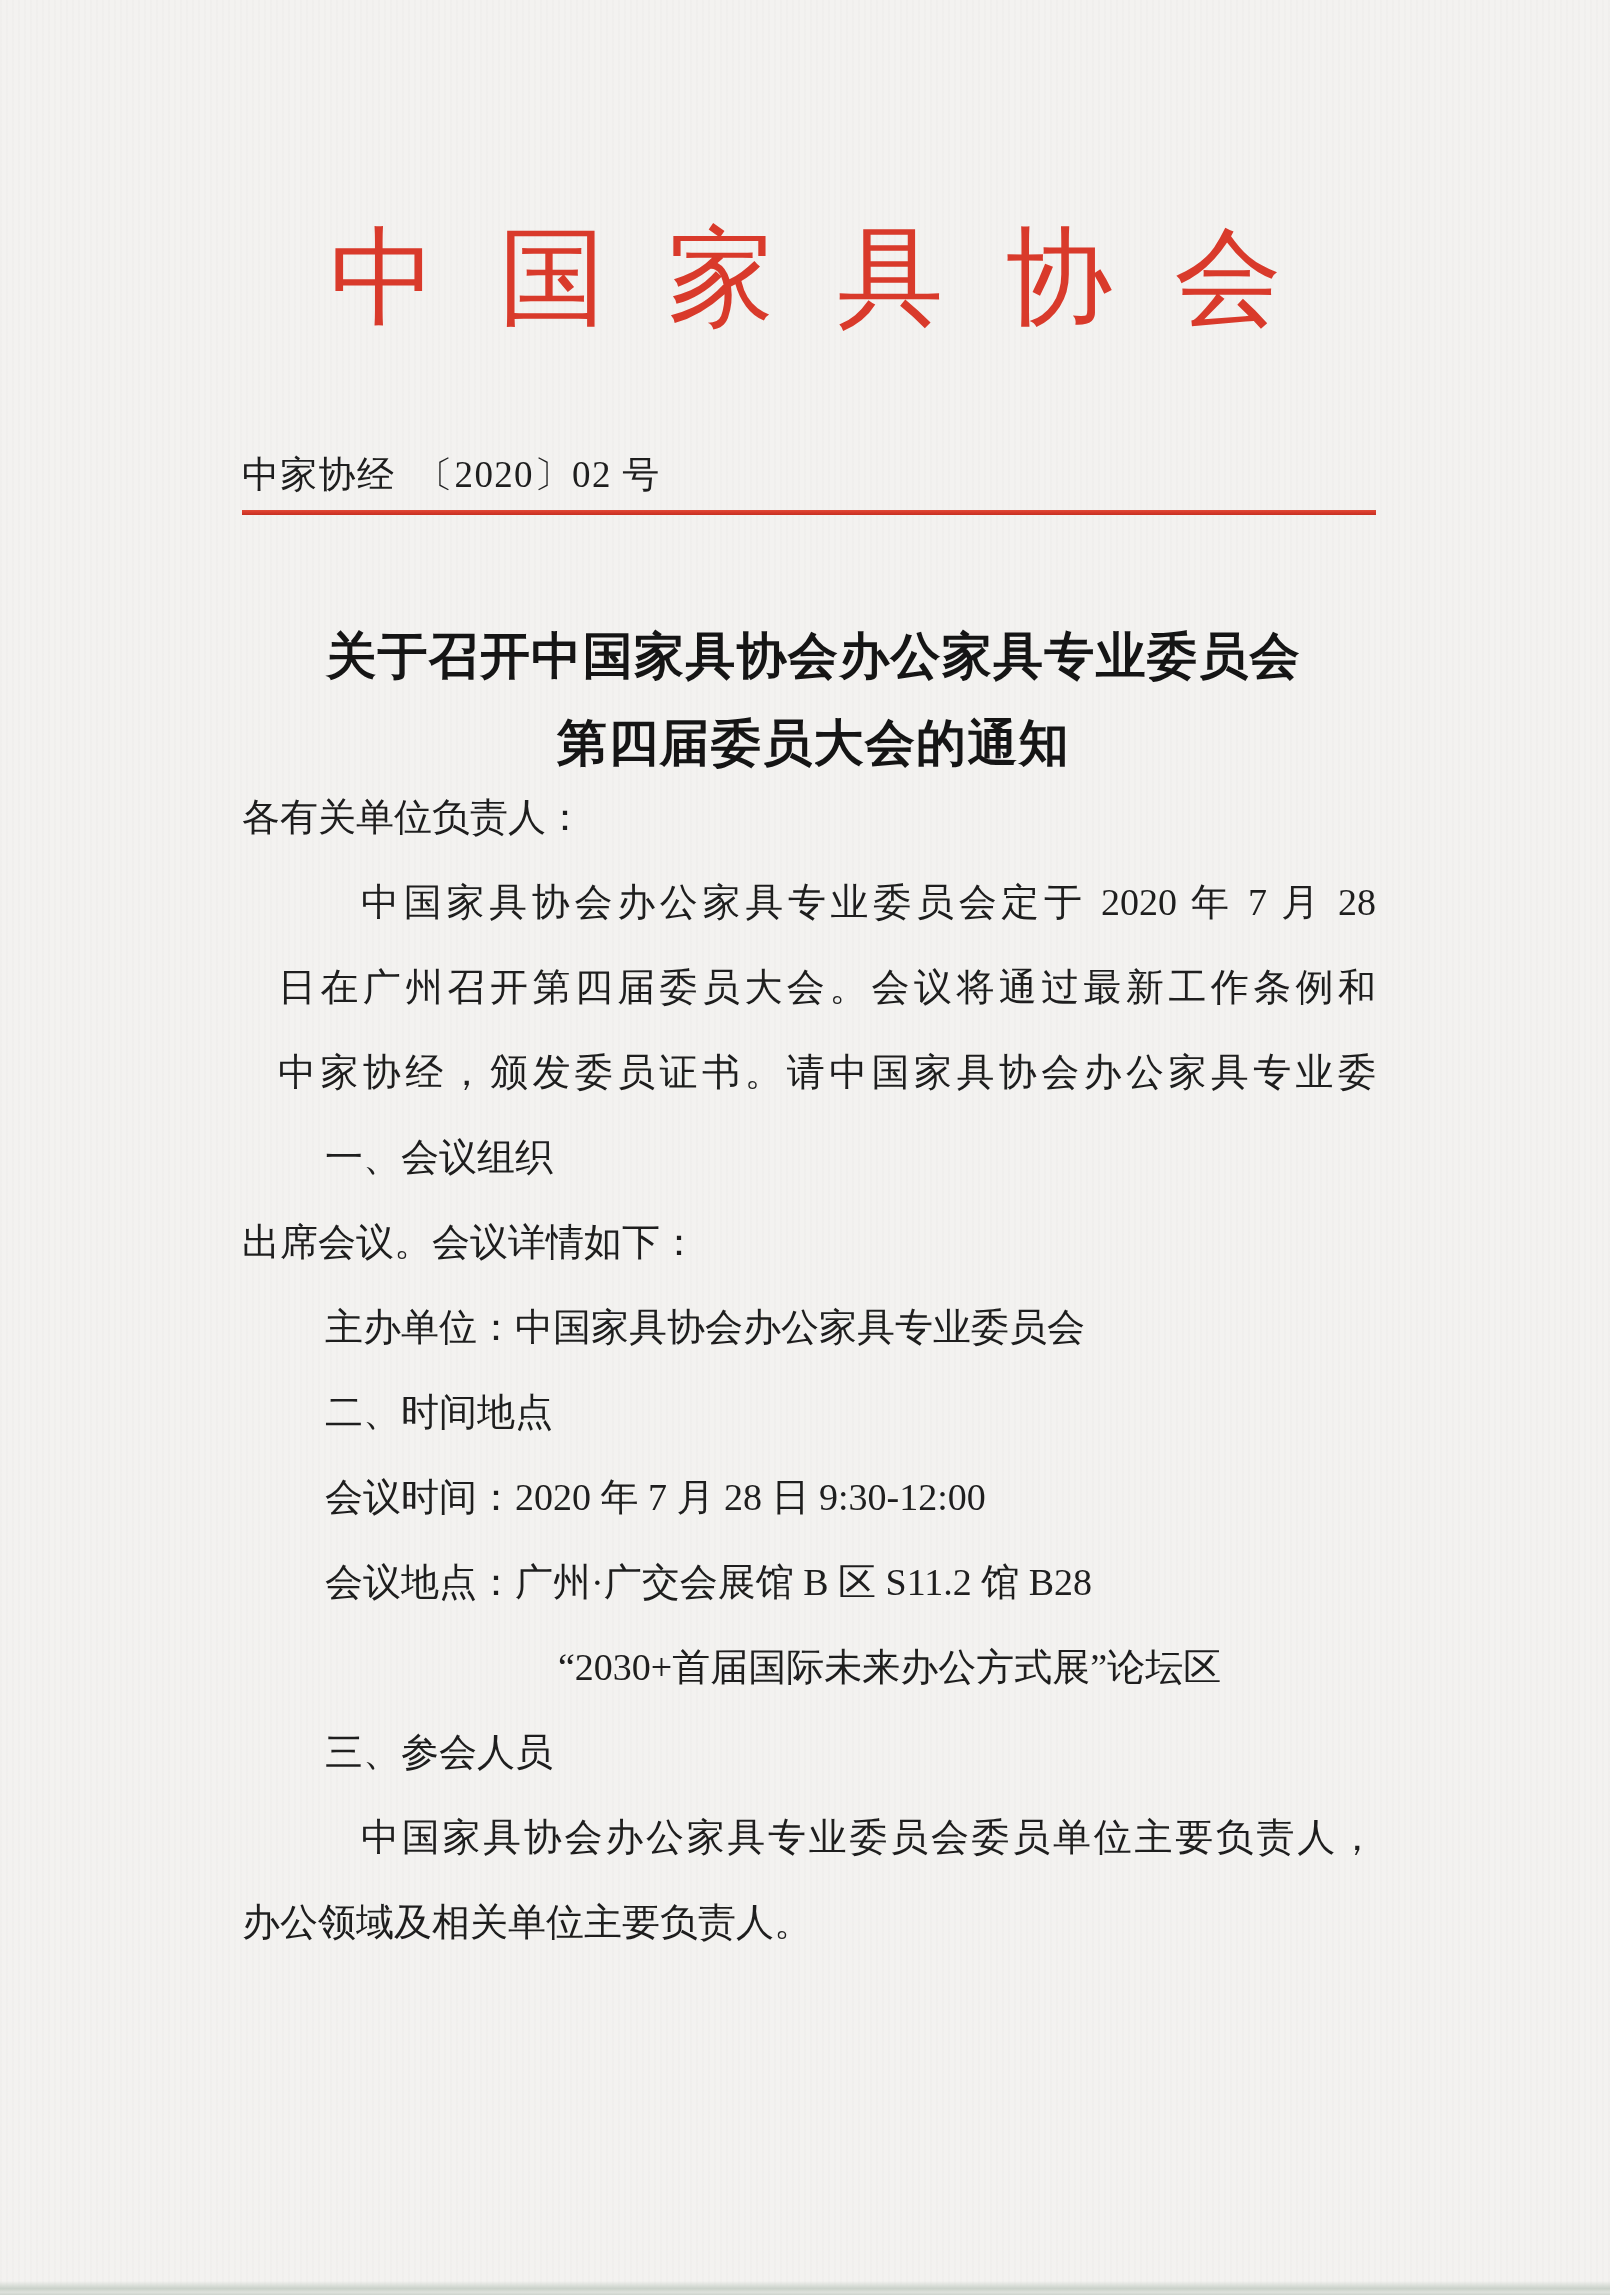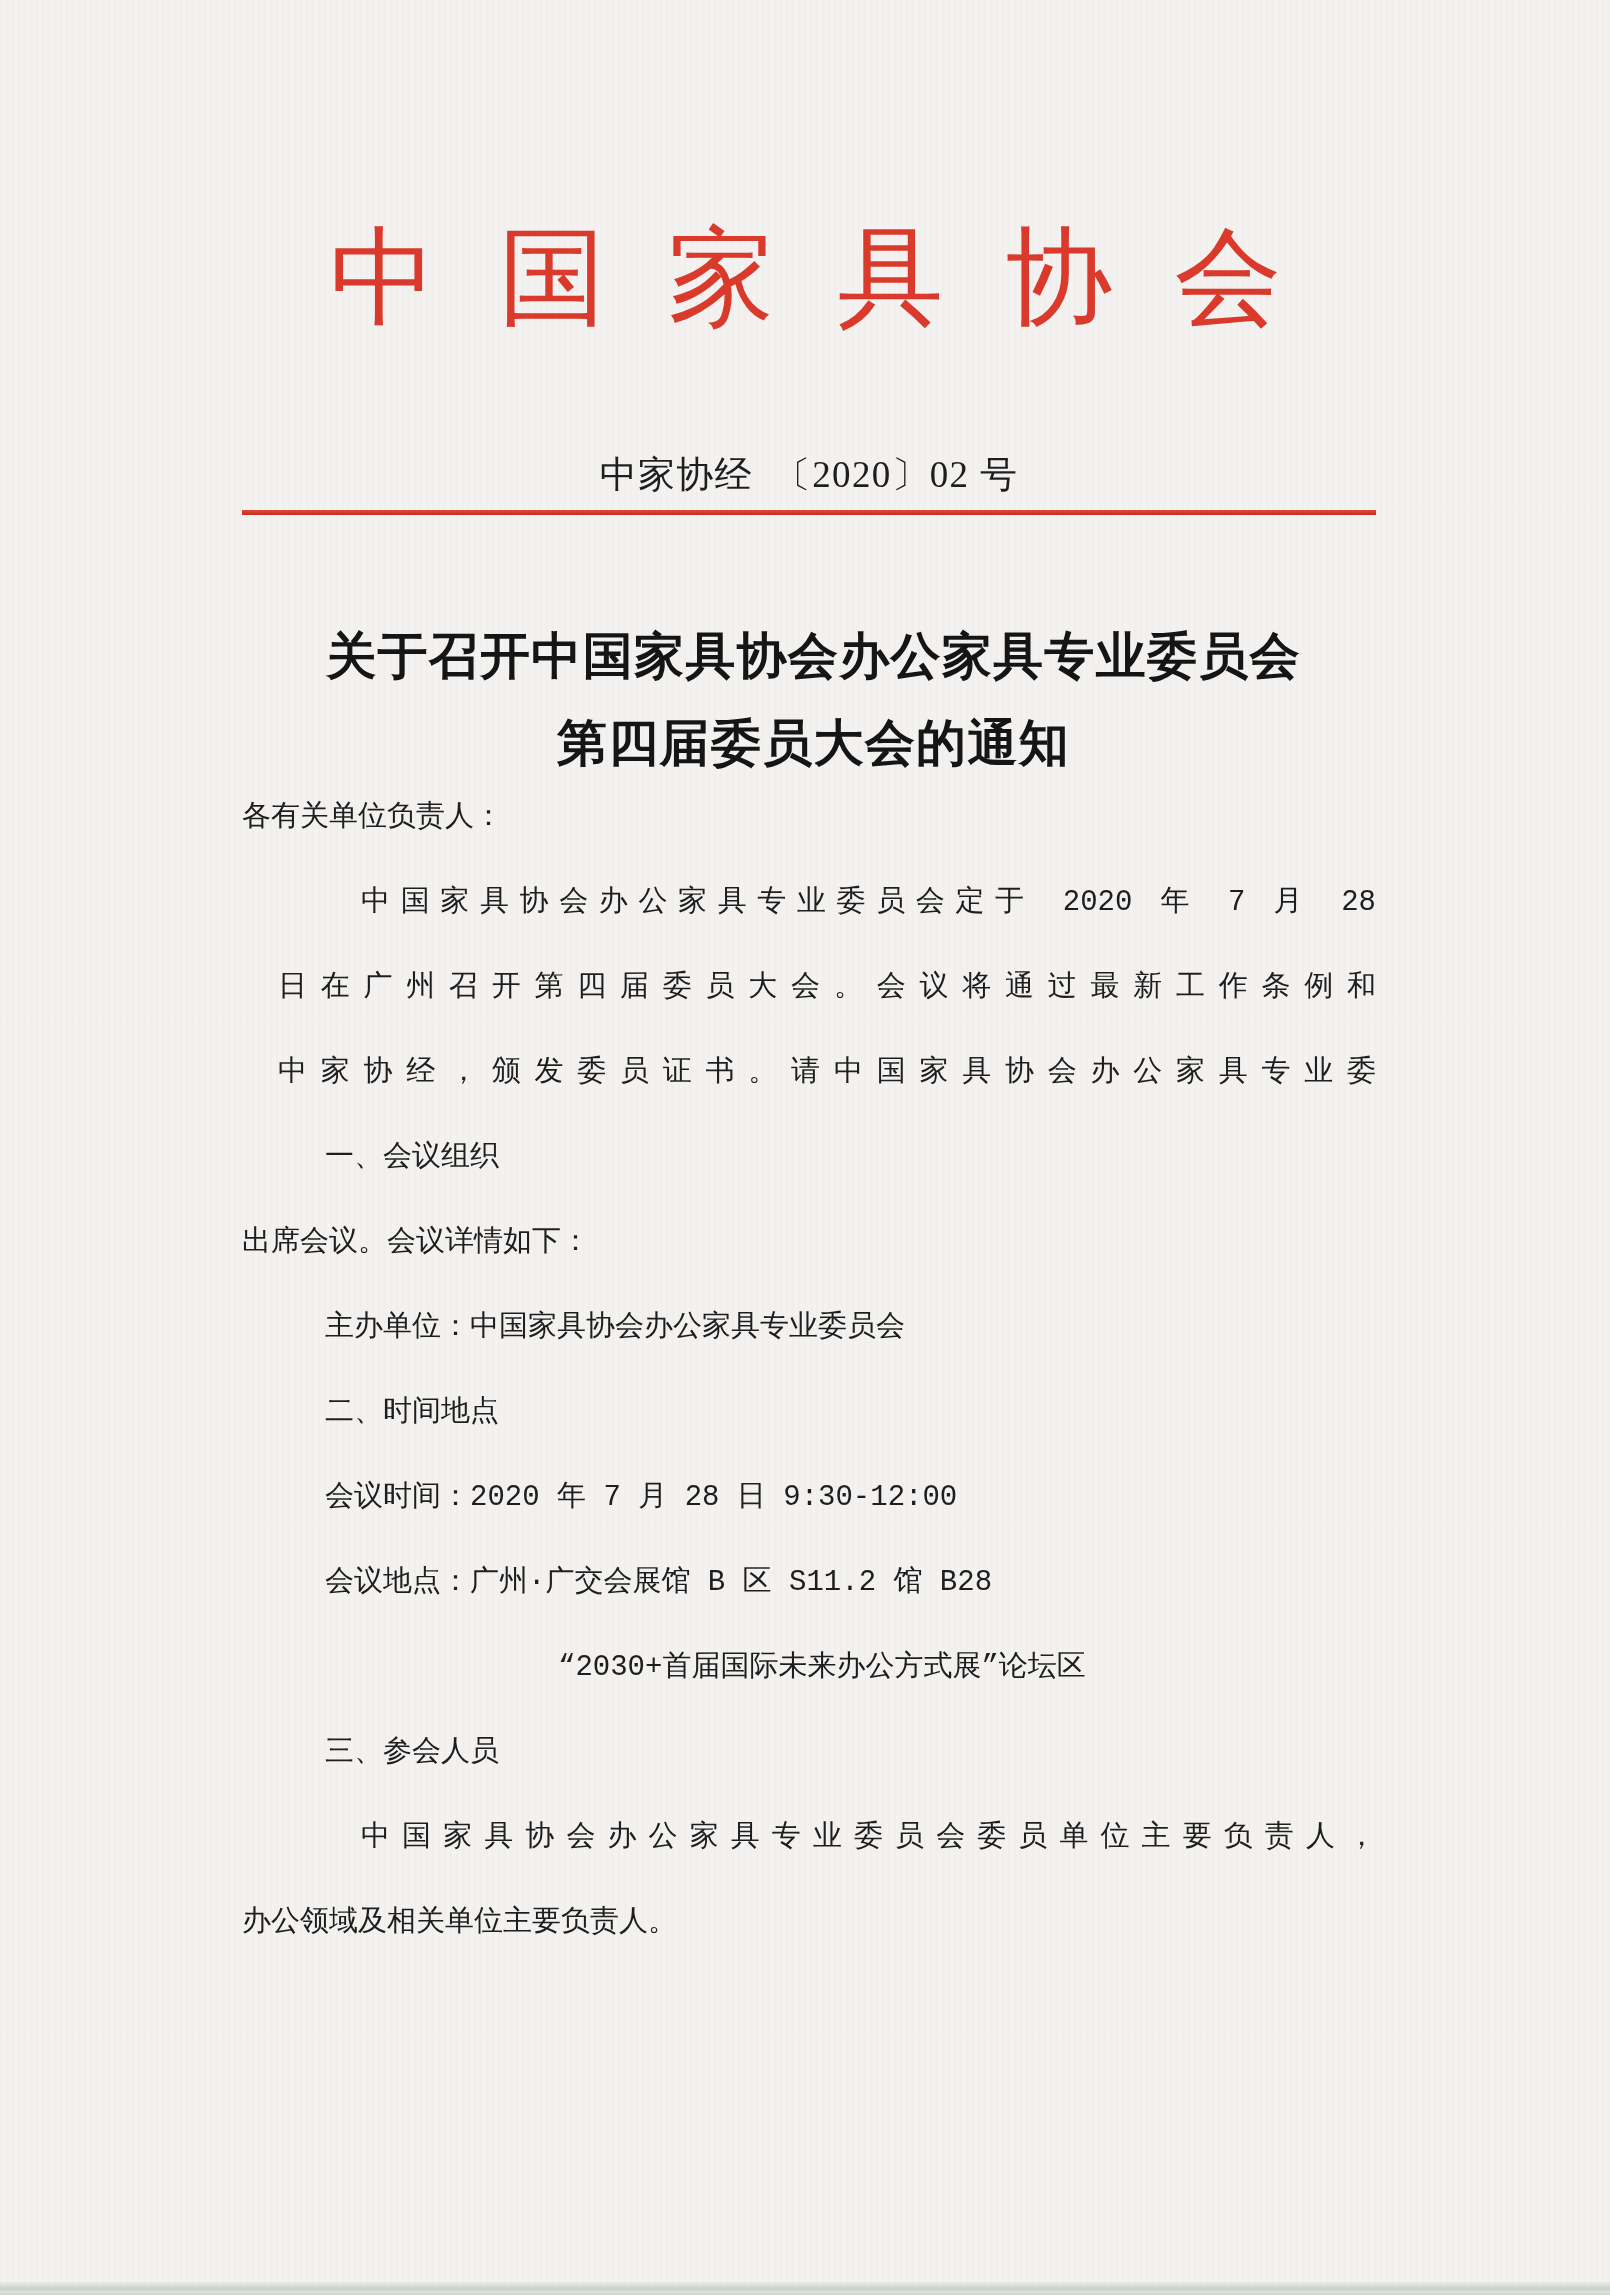--- a/index.html
+++ b/index.html
@@ -25,21 +25,21 @@
     position:absolute;top:222px;left:0;right:0;
     display:flex;justify-content:center;gap:62px;
     font-size:107px;line-height:1.05;
     color:var(--accent-red);
     font-weight:500;
   }
   .org-char{display:block;}
   
   .doc-number{
     position:absolute;top:452px;left:242px;width:1134px;
-    text-align:center;
+    text-align:left;
     font-size:37px;line-height:45px;
     letter-spacing:1.3px;
     color:var(--ink);
     white-space:pre;
   }
   
   .red-rule{
     position:absolute;top:510px;left:242px;
     width:1134px;height:4.6px;
     background:linear-gradient(180deg,#e04b38 0%,var(--accent-red) 45%,#c43122 100%);
@@ -56,23 +56,22 @@
     font-weight:700;
     letter-spacing:1.3px;
   }
   
   .body-block{
     position:absolute;top:775px;left:242px;width:1134px;
     color:var(--ink);
   }
   .ln{
     height:85px;line-height:85px;
-    font-size:29px;
+    font-size:38px;
     letter-spacing:0;
-    font-family:Liberation Mono, monospace;
   }
   .indent{text-indent:83px;}
   .indent-deep{text-indent:316px;}
   .just{text-align:justify;text-align-last:justify;margin-left:36px;}
   
   .scan-edge{
     position:absolute;left:0;right:0;bottom:0;height:14.5px;
     background:linear-gradient(180deg,rgba(0,0,0,0) 0%,#c9d1c9 55%,#dde1dc 80%,#cdd4cd 100%);
   }
 </style>

